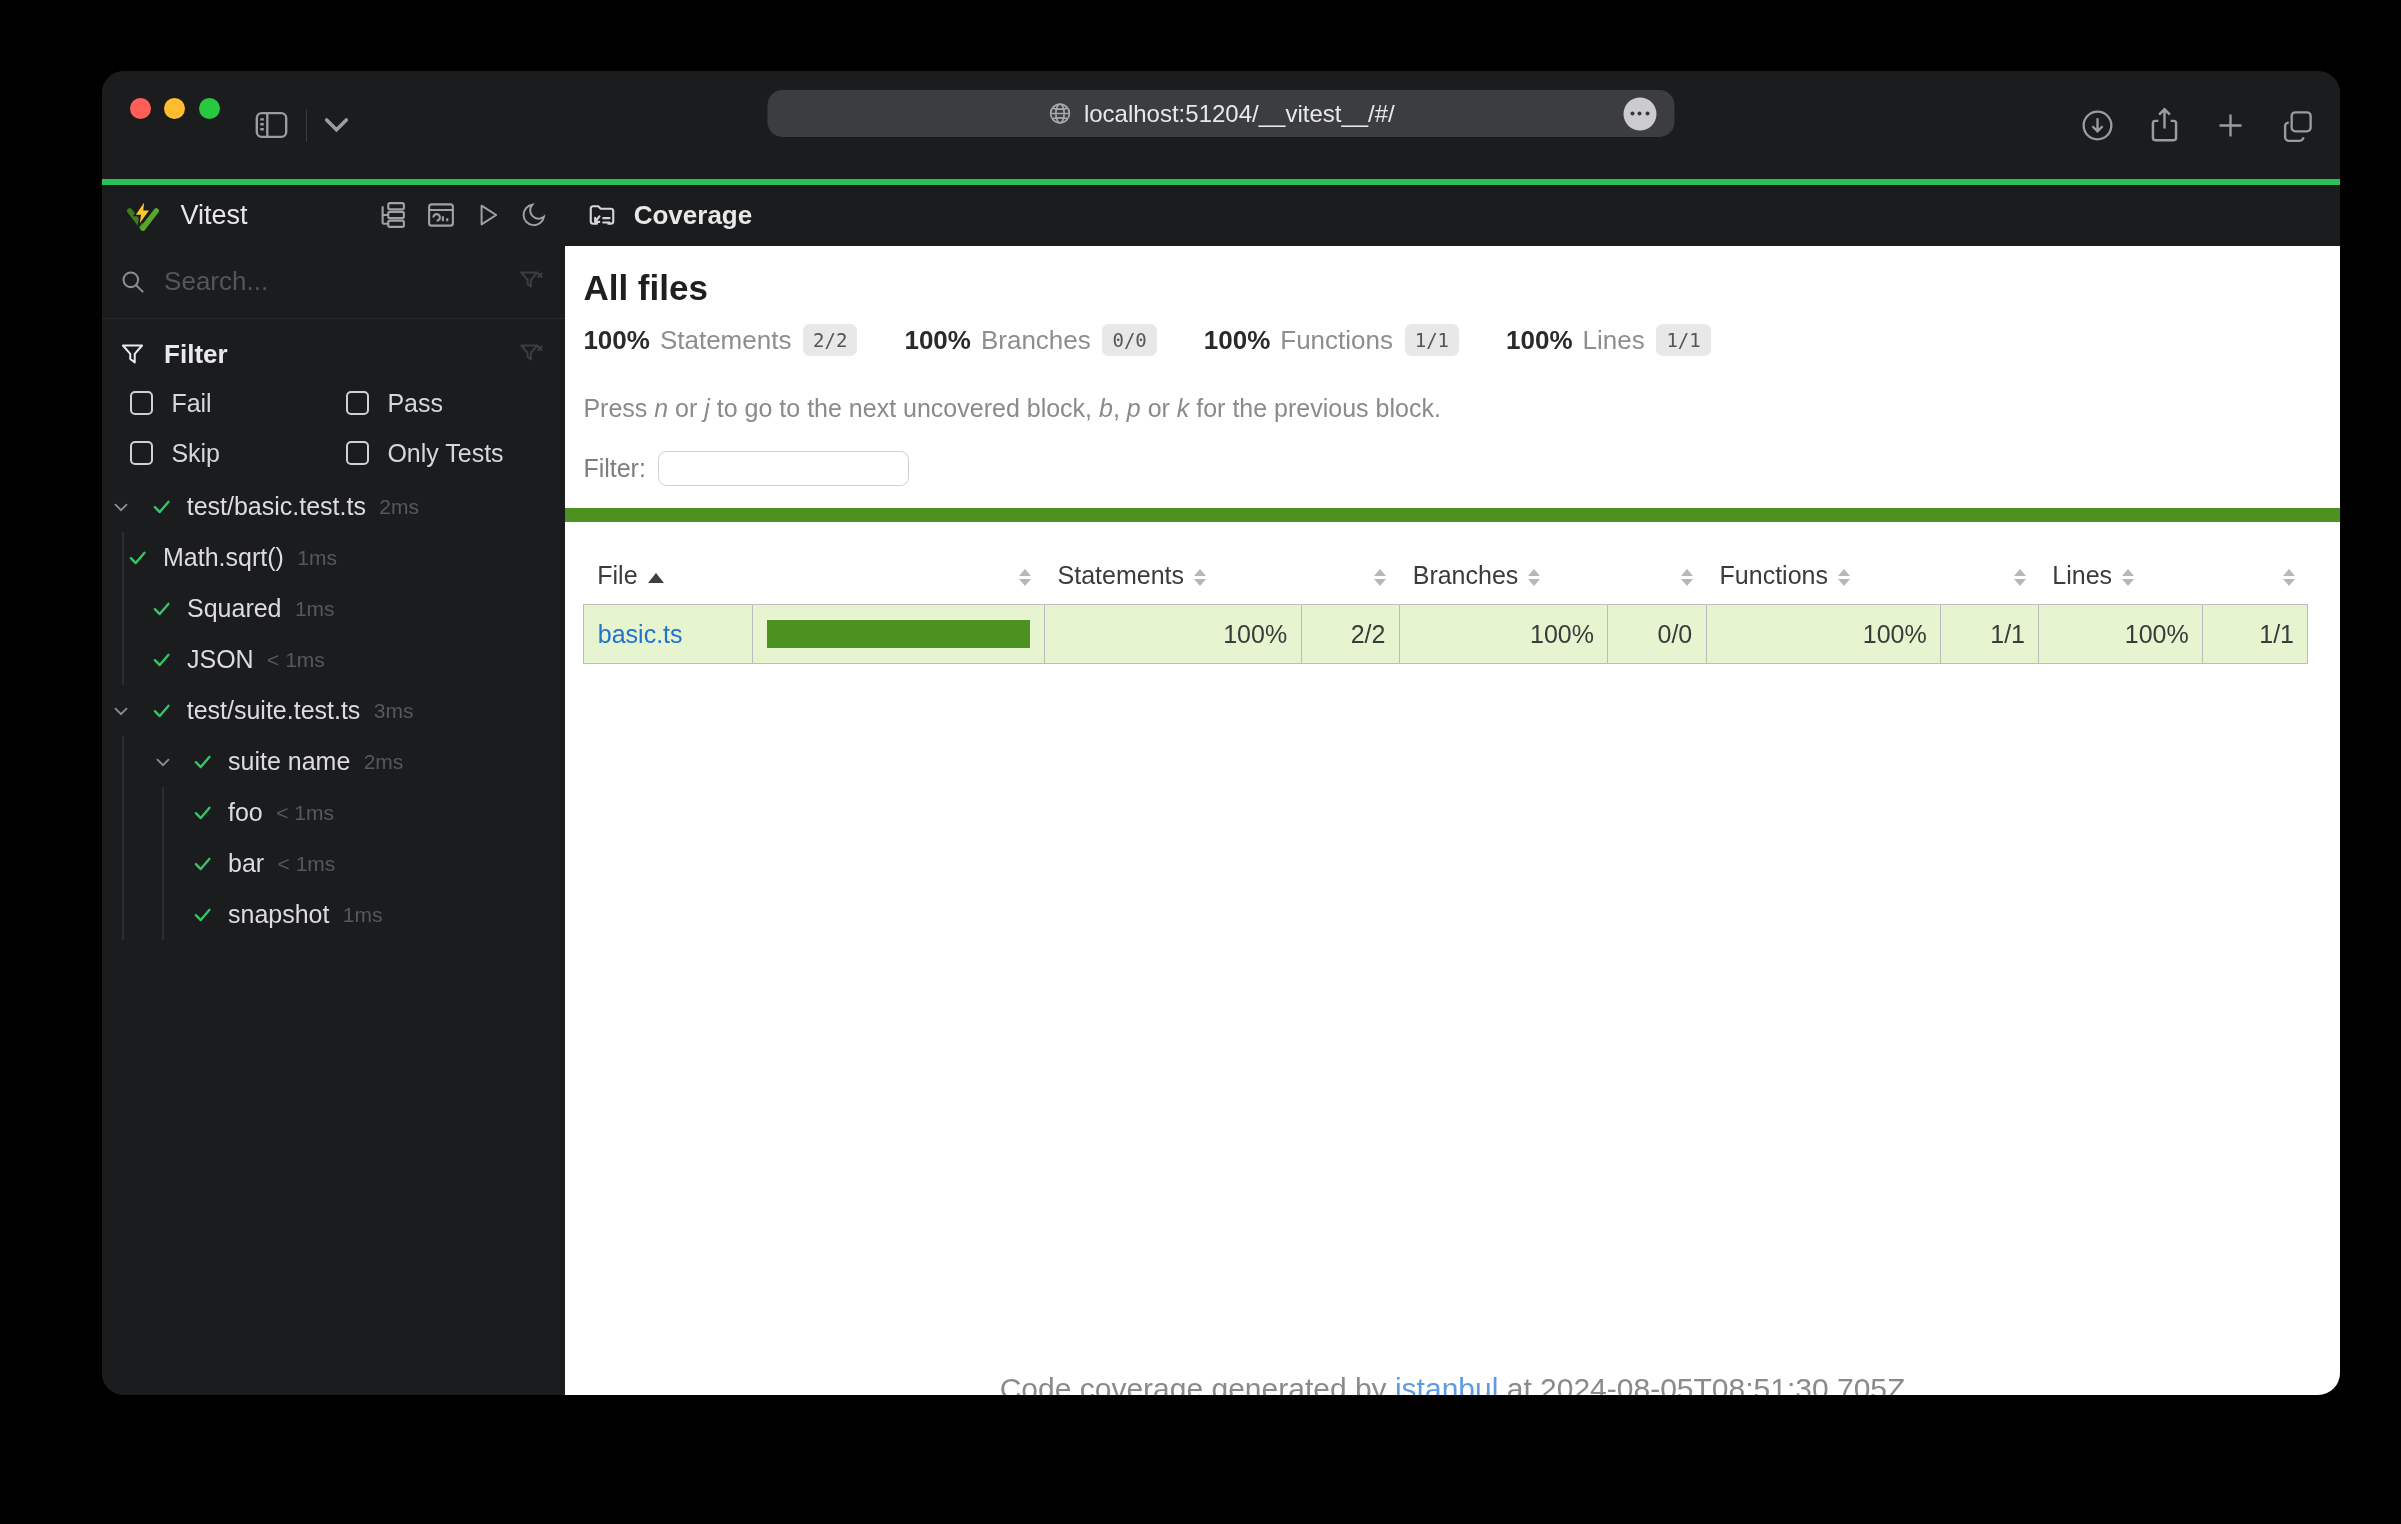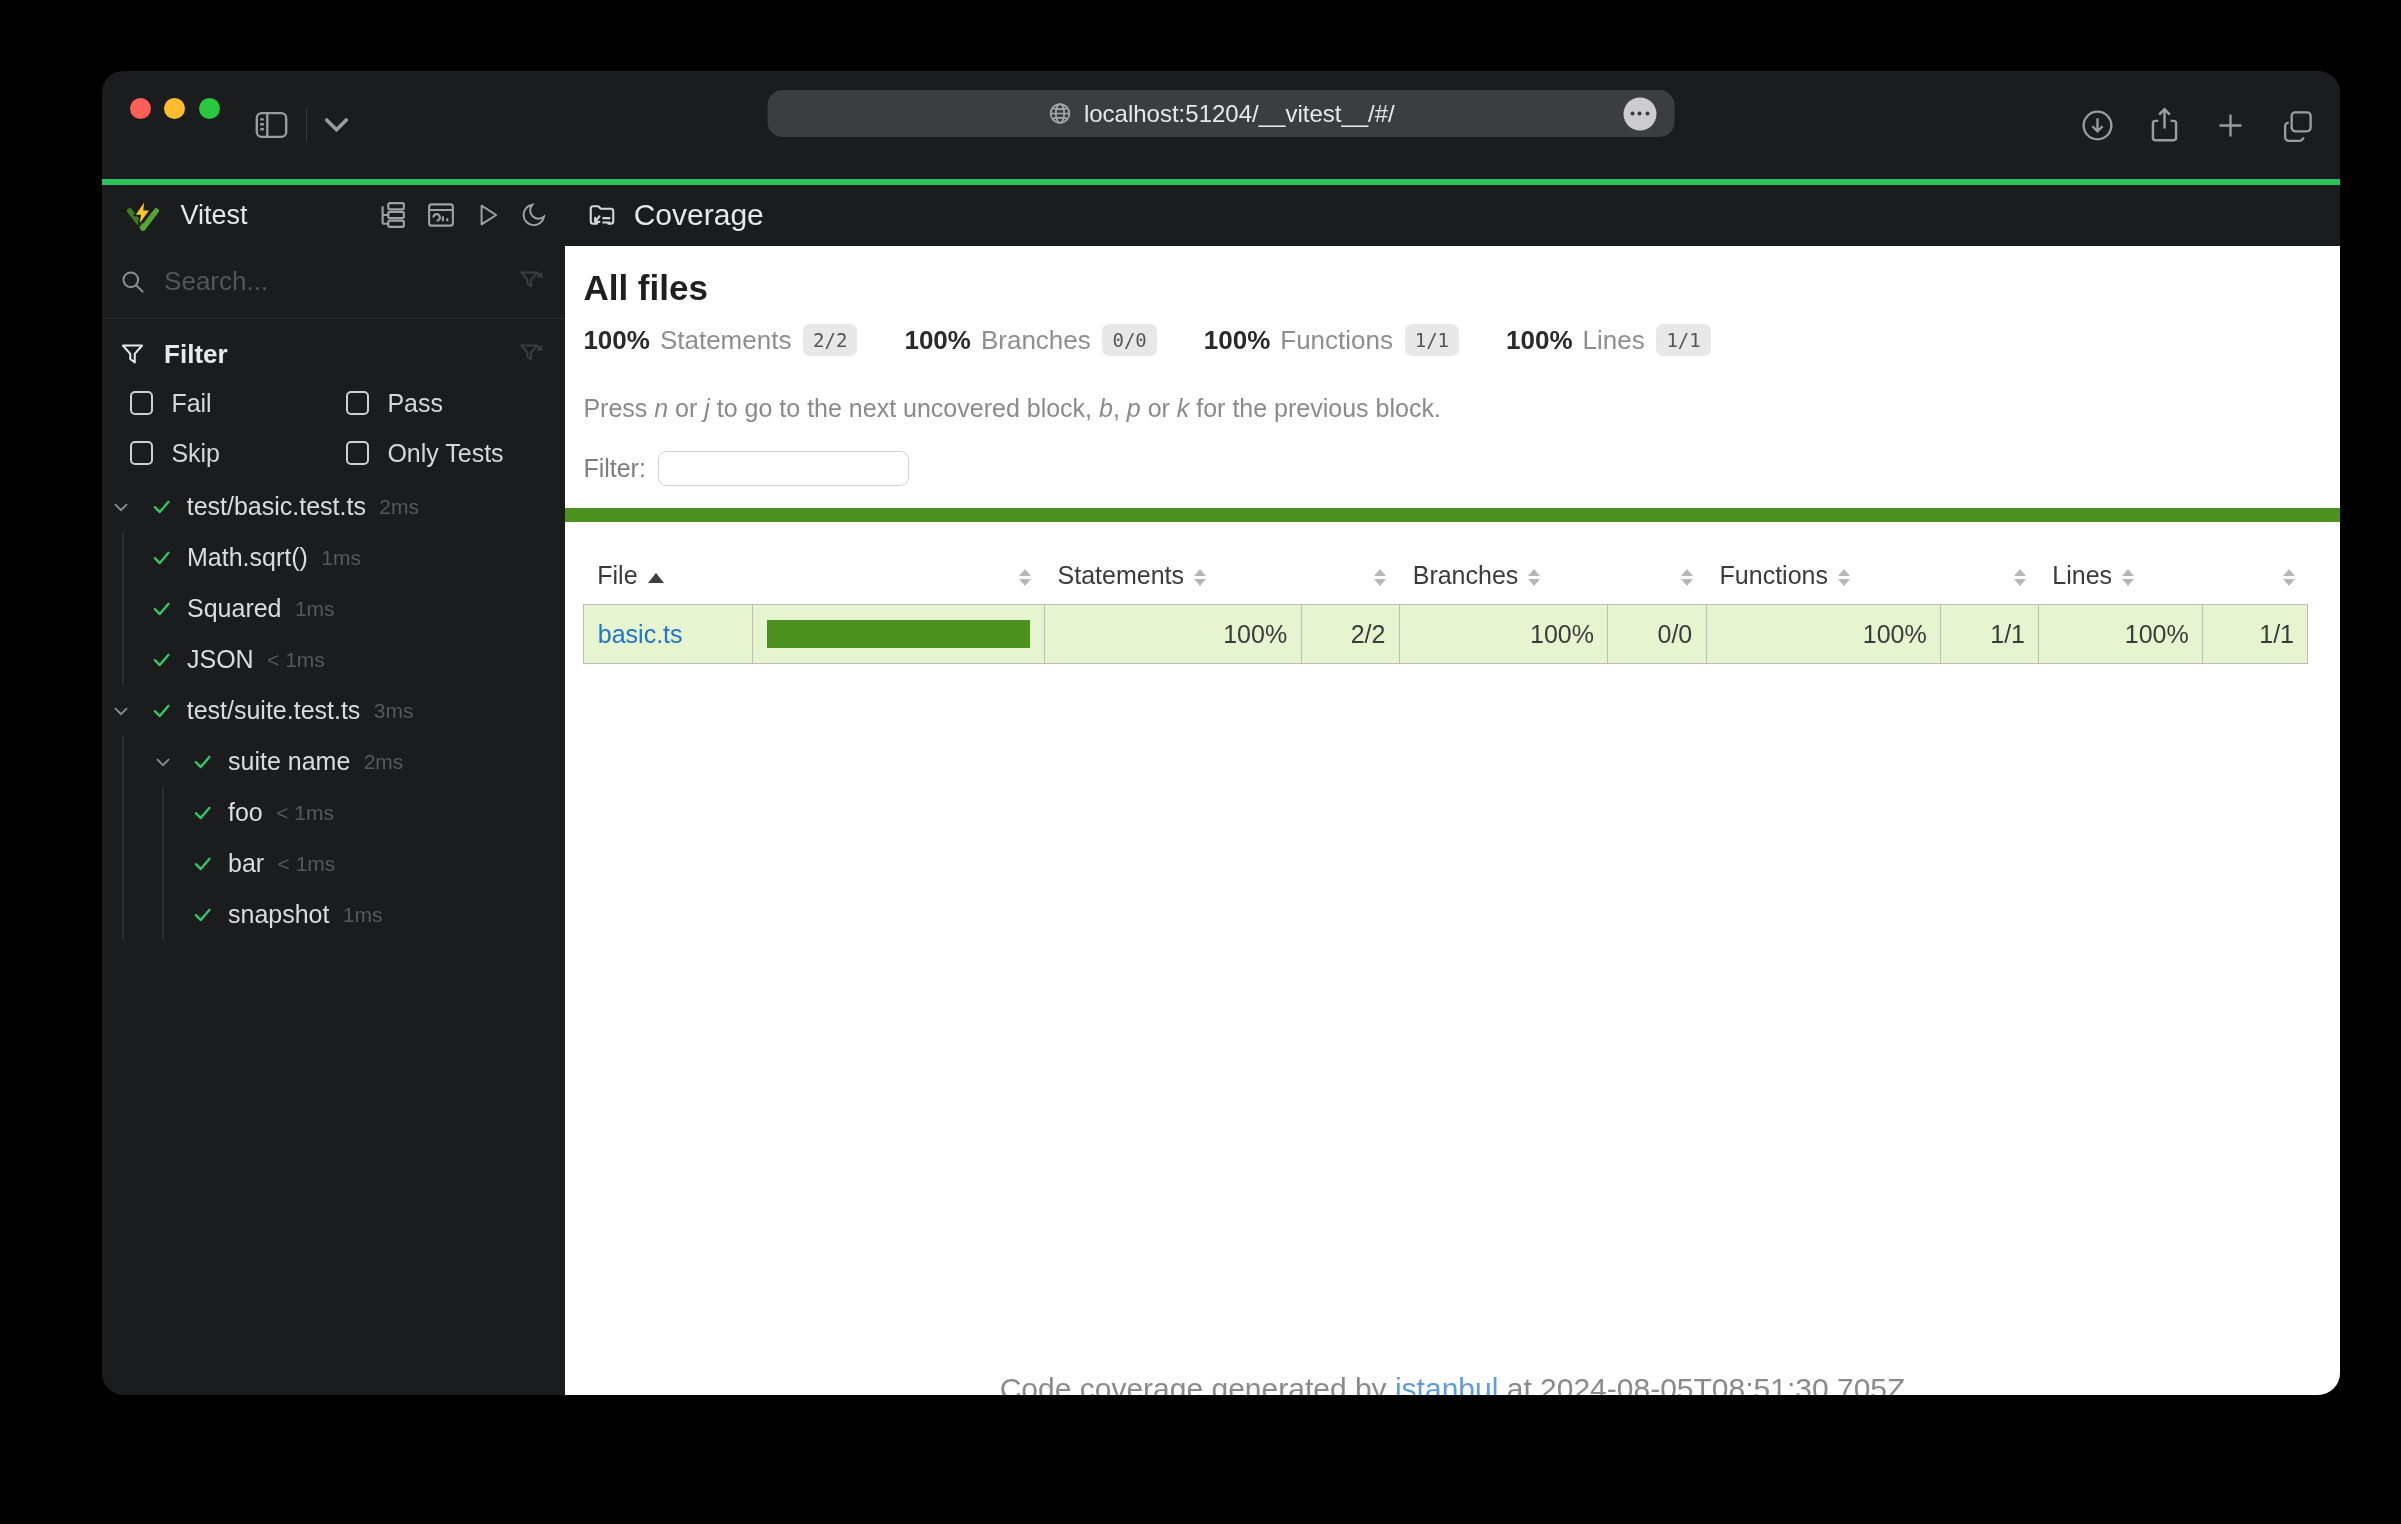--- a/index.html
+++ b/index.html
@@ -63,21 +63,21 @@
   .trow{position:relative;height:51px;display:flex;align-items:center;font-size:25px;}
   .trow .guide{position:absolute;top:0;bottom:0;width:1.7px;background:#2c2e31;}
   .trow .chev{width:41px;flex:none;display:flex;align-items:center;color:#8b8d90;padding-left:1.7px;}
   .trow .chk-slot{width:37px;flex:none;display:flex;align-items:center;color:var(--check-green);}
   .trow .lbl{color:#dcdcdf;white-space:nowrap;}
   .trow .dur{margin-left:13.4px;font-size:21px;color:#55585e;white-space:nowrap;}
 
   
   .content{flex:1;display:flex;flex-direction:column;background:#1b1c1e;min-width:0;}
   .cheader{height:61px;display:flex;align-items:center;gap:16.7px;padding-left:22px;color:#e8e8e9;}
-  .ctitle{font-size:30px;font-weight:normal;}
+  .ctitle{font-size:26px;font-weight:bold;}
   .report{flex:1;background:#ffffff;position:relative;color:#3c3c3c;overflow:hidden;}
   .pad{padding-left:18.4px;padding-right:33px;}
   .report h1{margin:22px 0 0 0;font-size:35px;font-weight:bold;color:#1f1f1f;}
   .stats{margin-top:16.7px;display:flex;align-items:center;gap:47px;}
   .stat{display:flex;align-items:center;}
   .stat b{font-size:26px;color:#2a2a2a;}
   .stat .lbl{font-size:26px;color:#8e8e8e;margin-left:10px;}
   .stat .frac{font-family:"DejaVu Sans Mono",monospace;font-size:19px;color:#555;
               background:var(--badge-bg);border-radius:6.7px;padding:5px 10px;margin-left:11.7px;}
   .hint{margin-top:38px;font-size:25px;color:#8a8a8a;}
@@ -286,21 +286,21 @@
               </svg>
             </span>
             <span class="chk-slot">
               <svg width="23.4" height="23.4" viewBox="0 0 24 24" fill="none" stroke="currentColor" stroke-width="2.4" stroke-linecap="round" stroke-linejoin="round">
                 <path d="M5 12.5 L10 17.5 L19 7"></path>
               </svg>
             </span>
             <span class="lbl">test/basic.test.ts</span>
             <span class="dur">2ms</span>
           </div>
-          <div class="trow" style="padding-left: 48px; text-align: right;">
+          <div class="trow" style="padding-left: 24px; text-align: right;">
             <span class="guide" style="left:20px"></span>
             <span class="chk-slot">
               <svg width="23.4" height="23.4" viewBox="0 0 24 24" fill="none" stroke="currentColor" stroke-width="2.4" stroke-linecap="round" stroke-linejoin="round">
                 <path d="M5 12.5 L10 17.5 L19 7"></path>
               </svg>
             </span>
             <span class="lbl">Math.sqrt()</span>
             <span class="dur">1ms</span>
           </div>
           <div class="trow" style="padding-left: 48px;">

